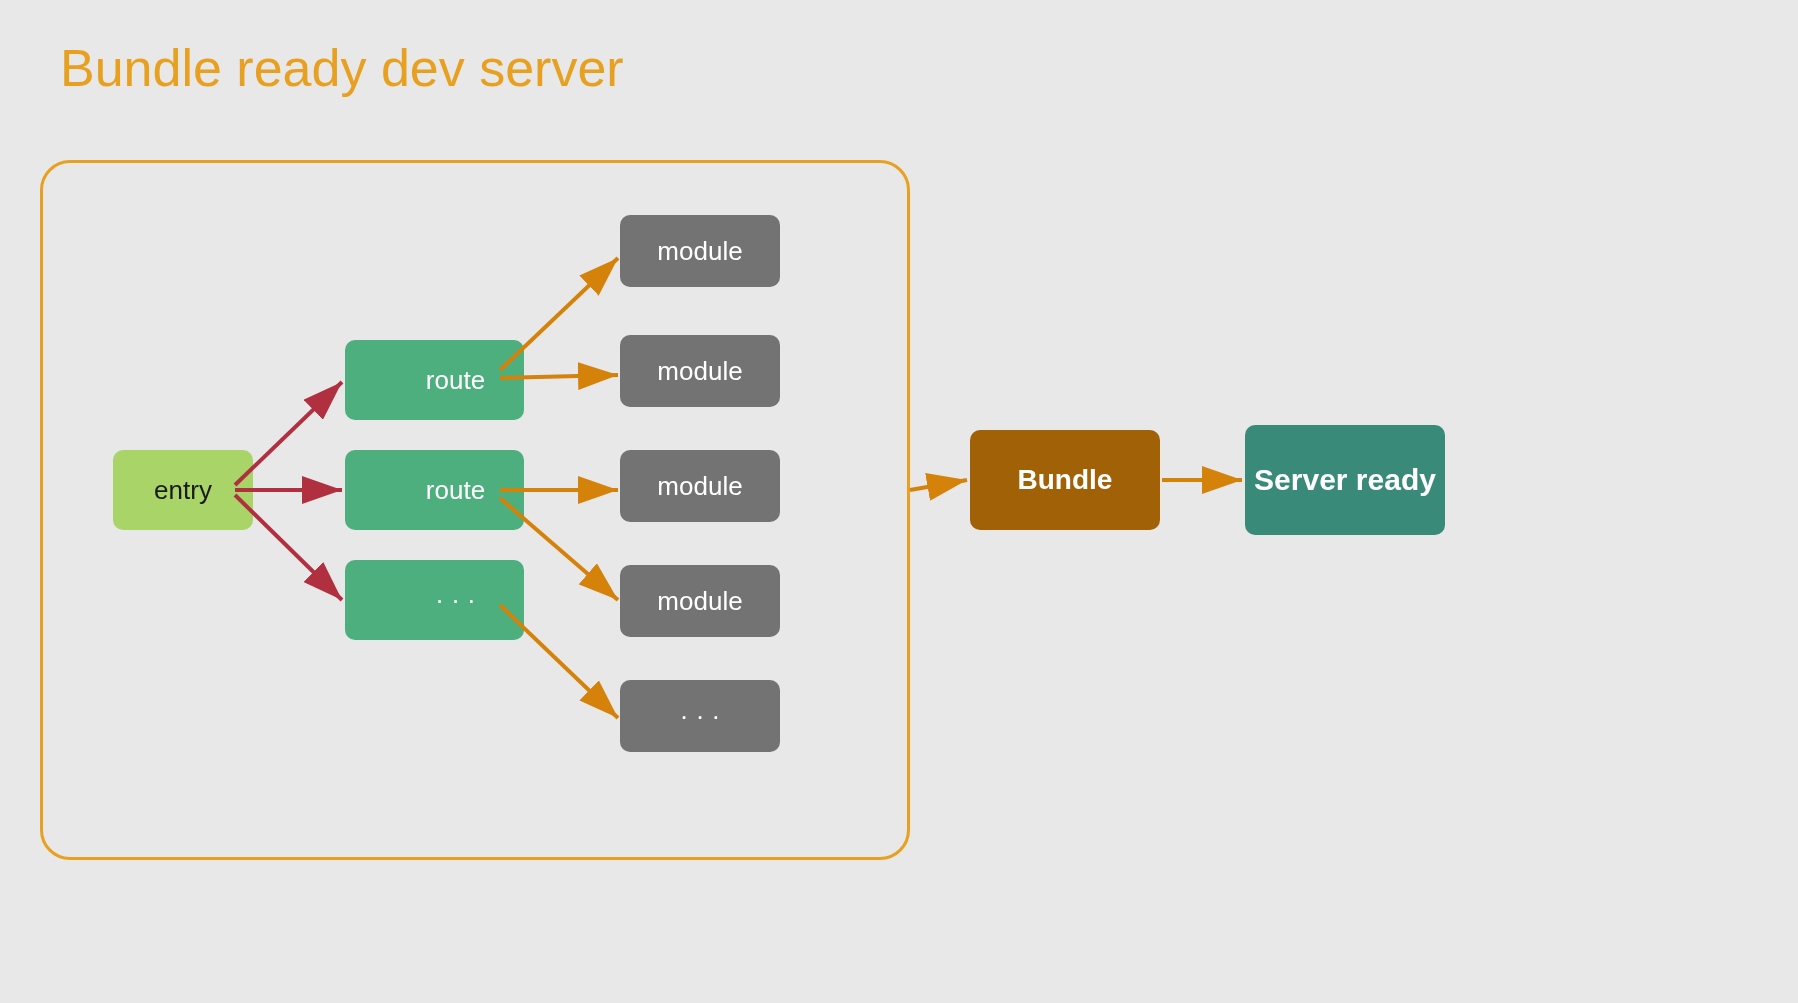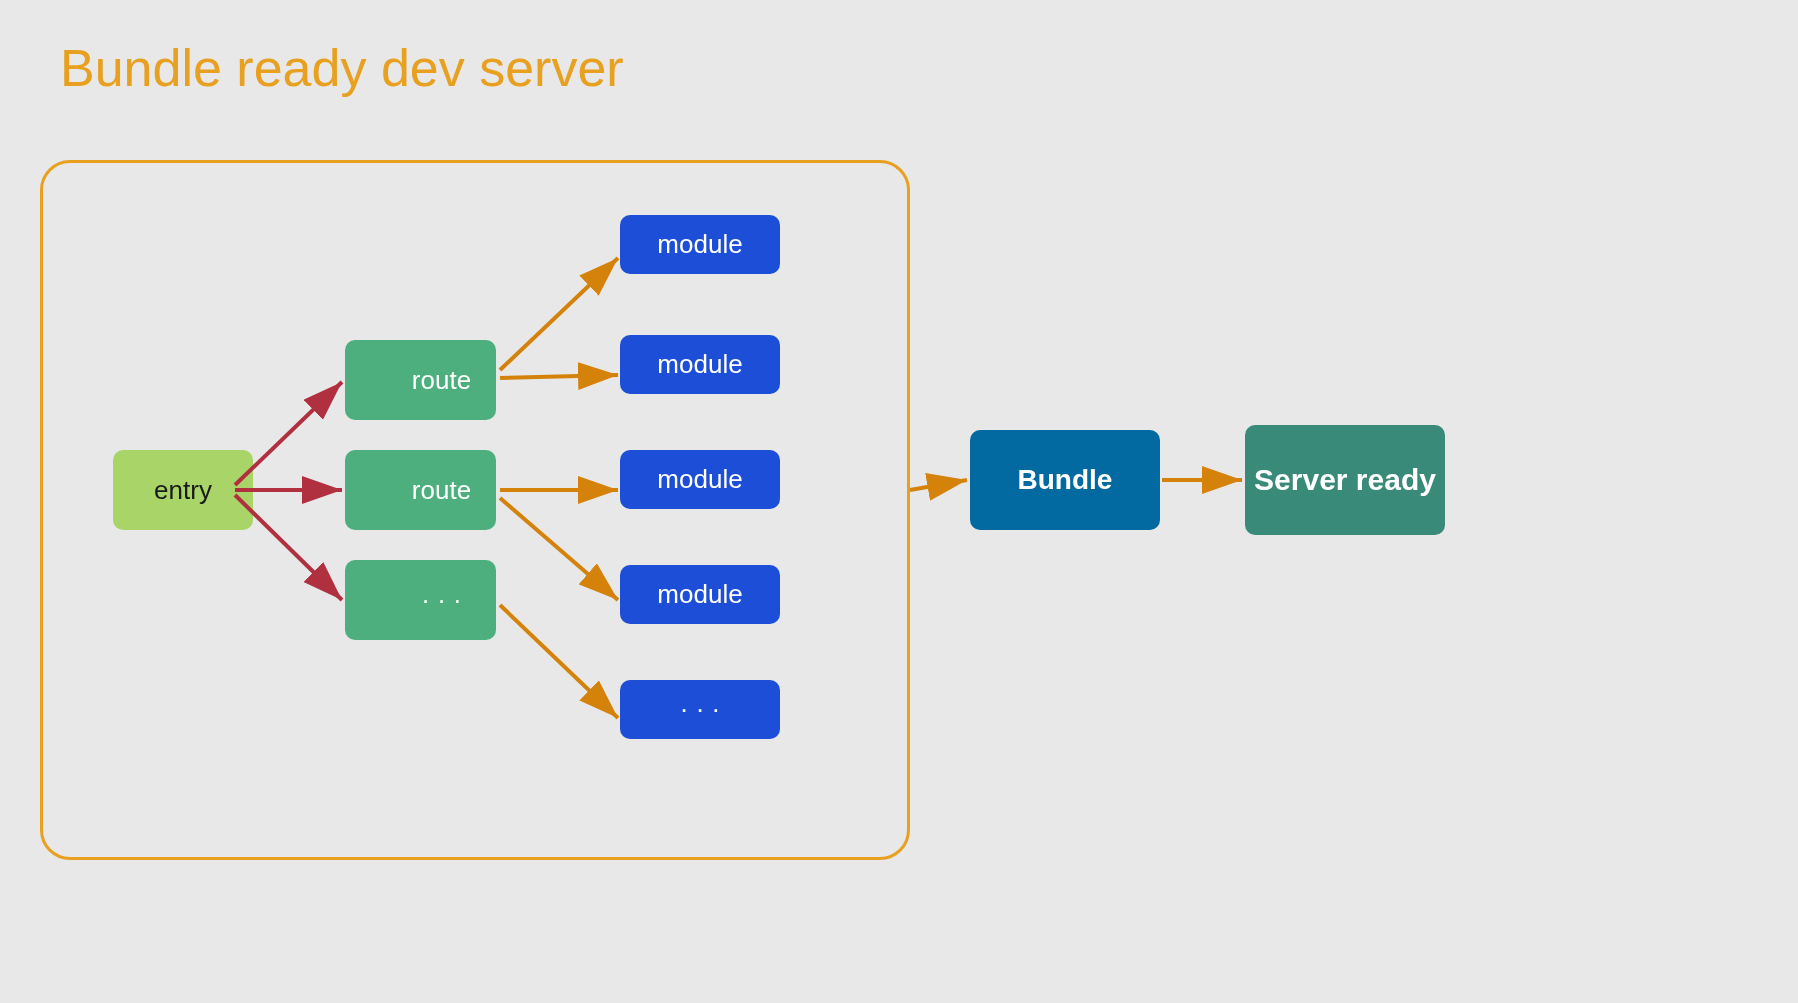--- a/index.html
+++ b/index.html
@@ -47,35 +47,35 @@
     }
 
     .node-entry {
       background: #a8d468;
       width: 140px;
       height: 80px;
     }
 
     .node-route {
       background: #4caf7d;
-      width: 151px;
+      width: 179px;
       height: 80px;
       color: #fff;
       padding-left: 42px;
     }
 
     .node-module {
-      background: #1d4ed8;
+      background: #737373;
       width: 160px;
-      height: 59px;
+      height: 72px;
       color: #fff;
     }
 
     .node-bundle {
-      background: #0369a1;
+      background: #a16207;
       width: 190px;
       height: 100px;
       color: #fff;
       font-size: 28px;
       font-weight: 600;
     }
 
     .node-server-ready {
       background: #3a8a7a;
       width: 200px;

